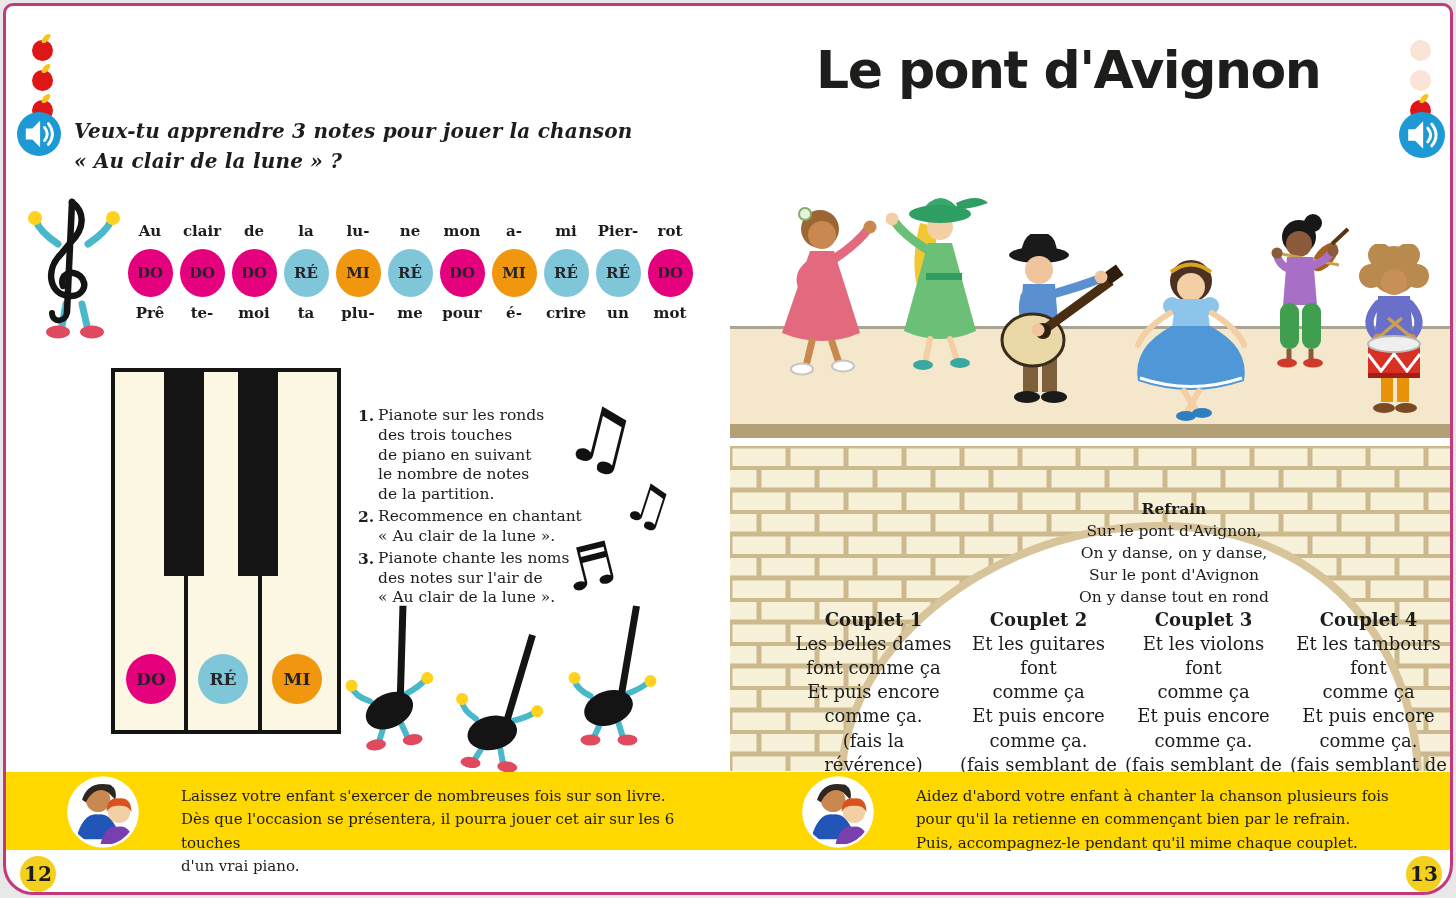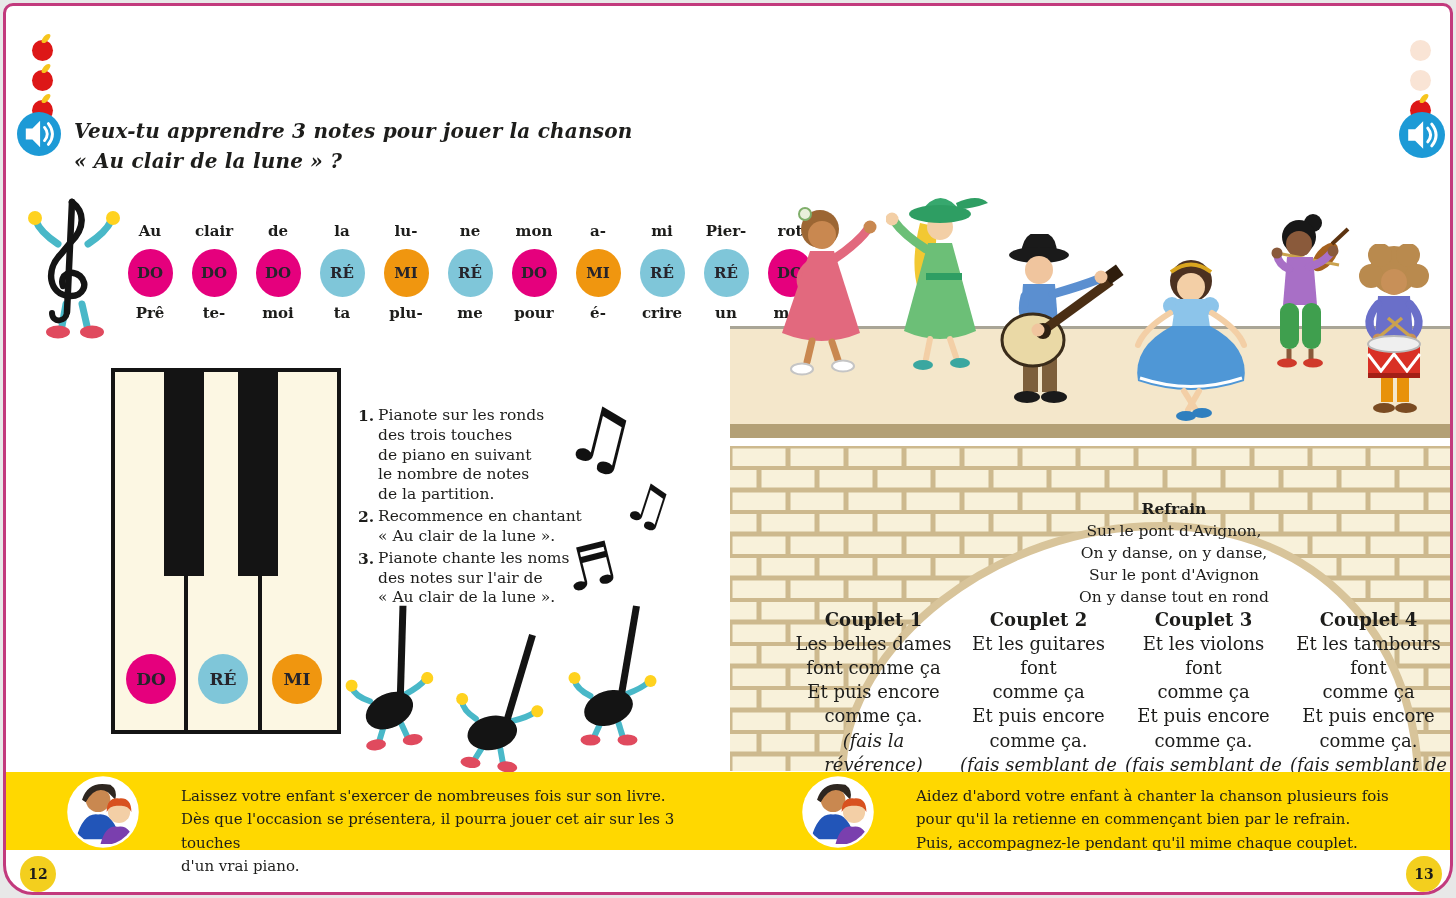--- a/index.html
+++ b/index.html
@@ -14,21 +14,21 @@
   .intro{font-style:italic;font-weight:bold;font-size:20px;line-height:1.5;letter-spacing:.2px;}
 
   
   .dot{width:21px;height:21px;border-radius:50%;background:#dd1717;margin-bottom:9px;position:relative;}
   .dot::before{content:"";position:absolute;top:-7px;left:11px;width:6px;height:11px;background:#f6c51d;
     border-radius:70% 30% 70% 30%;transform:rotate(28deg);}
   .dot.pale{background:#f9e4d5;}
   .dot.pale::before{display:none;}
 
   
-  .score{display:flex;gap:16px;align-items:flex-end;}
+  .score{display:flex;gap:4px;align-items:flex-end;}
   .score-col{width:48px;text-align:center;}
   .syll{font-weight:bold;font-size:15px;height:20px;}
   .note-circle{width:45px;height:48px;border-radius:50%;margin:7px auto;display:flex;align-items:center;
     justify-content:center;font-weight:bold;font-size:15px;color:#26242b;}
   .note-circle[data-note="DO"]{background:#e5007d;}
   .note-circle[data-note="RÉ"]{background:#7fc6d9;}
   .note-circle[data-note="MI"]{background:#f0960f;}
 
   
   .keyboard{background:#fcf7e3;border:4px solid #141414;}
@@ -46,27 +46,27 @@
   .inum{font-weight:bold;width:20px;flex:none;}
   .decor-note{font-family:"DejaVu Sans",sans-serif;color:#111;line-height:1;}
 
   
   .parapet{background:#f4e7cb;border-top:3px solid #a9a596;}
   .parapet-trim{background:#b3a076;}
   .refrain{width:260px;text-align:center;font-size:15.5px;line-height:1.42;}
   .bold{font-weight:bold;}
   .couplets{display:flex;width:660px;}
   .couplet{flex:1;text-align:center;font-size:18px;line-height:1.34;padding:0 4px;}
-  .couplet .action{font-style:italic;}
+  .couplet .action{}
 
   
   .band{background:#ffd800;}
   .tip{font-size:15px;line-height:1.55;}
   .page-num{width:36px;height:36px;border-radius:50%;background:#f3cf1e;display:flex;align-items:center;
-    justify-content:center;font-weight:bold;font-size:14px;}
+    justify-content:center;font-weight:bold;font-size:20px;}
 </style>
 </head>
 <body>
 
 <div class="spread">
 
   <div class="abs" style="left:26px;top:34px;">
     <div class="dot"></div>
     <div class="dot"></div>
     <div class="dot"></div>
@@ -246,20 +246,21 @@
 
   <div class="abs" style="left:1393px;top:106px;">
     <svg width="46" height="46" viewBox="0 0 40 40">
       <circle cx="20" cy="20" r="20" fill="#1d9ad6"></circle>
       <polygon points="8,15 14,15 21,8 21,32 14,25 8,25" fill="#fff"></polygon>
       <path d="M25,14 Q30,20 25,26" stroke="#fff" stroke-width="2.6" fill="none" stroke-linecap="round"></path>
       <path d="M28.5,10.5 Q36,20 28.5,29.5" stroke="#fff" stroke-width="2.6" fill="none" stroke-linecap="round"></path>
     </svg>
   </div>
 
+  <div class="abs page-title" style="left:810px;top:34px;">Le pont d'Avignon</div>
 
 
   <div class="abs parapet" style="left:724px;top:320px;width:726px;height:98px;"></div>
   <div class="abs parapet-trim" style="left:724px;top:418px;width:726px;height:14px;"></div>
   <div class="abs" style="left:724px;top:440px;">
     <svg width="726" height="325" viewBox="0 0 726 325">
       <defs>
         <pattern id="bricks" width="58" height="44" patternUnits="userSpaceOnUse">
           <rect width="58" height="44" fill="#cdb98e"></rect>
           <rect x="2.5" y="2.5" width="53" height="17.5" fill="#f8f1da"></rect>
@@ -459,21 +460,21 @@
         <path d="M8,52 Q14,30 26,32 Q38,30 44,52 Z" fill="#2255b8"></path>
         <circle cx="26" cy="20" r="10" fill="#c98850"></circle>
         <path d="M13,20 Q18,4 36,8 Q42,12 40,20 L34,14 Q24,8 16,22 Z" fill="#2e2620"></path>
         <path d="M28,56 Q32,40 42,42 Q52,40 56,56 Z" fill="#7a3fae"></path>
         <circle cx="43" cy="30" r="9" fill="#f3cfa6"></circle>
         <path d="M33,30 Q33,18 43,19 Q53,18 53,30 Q50,24 43,25 Q36,24 33,30 Z" fill="#d8511f"></path>
       </g>
     </svg>
   </div>
   <div class="abs tip prelines" style="left:175px;top:779px;width:500px;">Laissez votre enfant s'exercer de nombreuses fois sur son livre.
-Dès que l'occasion se présentera, il pourra jouer cet air sur les 3 touches
+Dès que l'occasion se présentera, il pourra jouer cet air sur les 6 touches
 d'un vrai piano.</div>
 
   <div class="abs" style="left:795px;top:769px;">
     <svg width="74" height="74" viewBox="0 0 60 60">
       <defs>
           <clipPath id="avclip2">
             <circle cx="30" cy="30" r="27"></circle>
           </clipPath>
         </defs>
       <circle cx="30" cy="30" r="29" fill="#fff"></circle>

